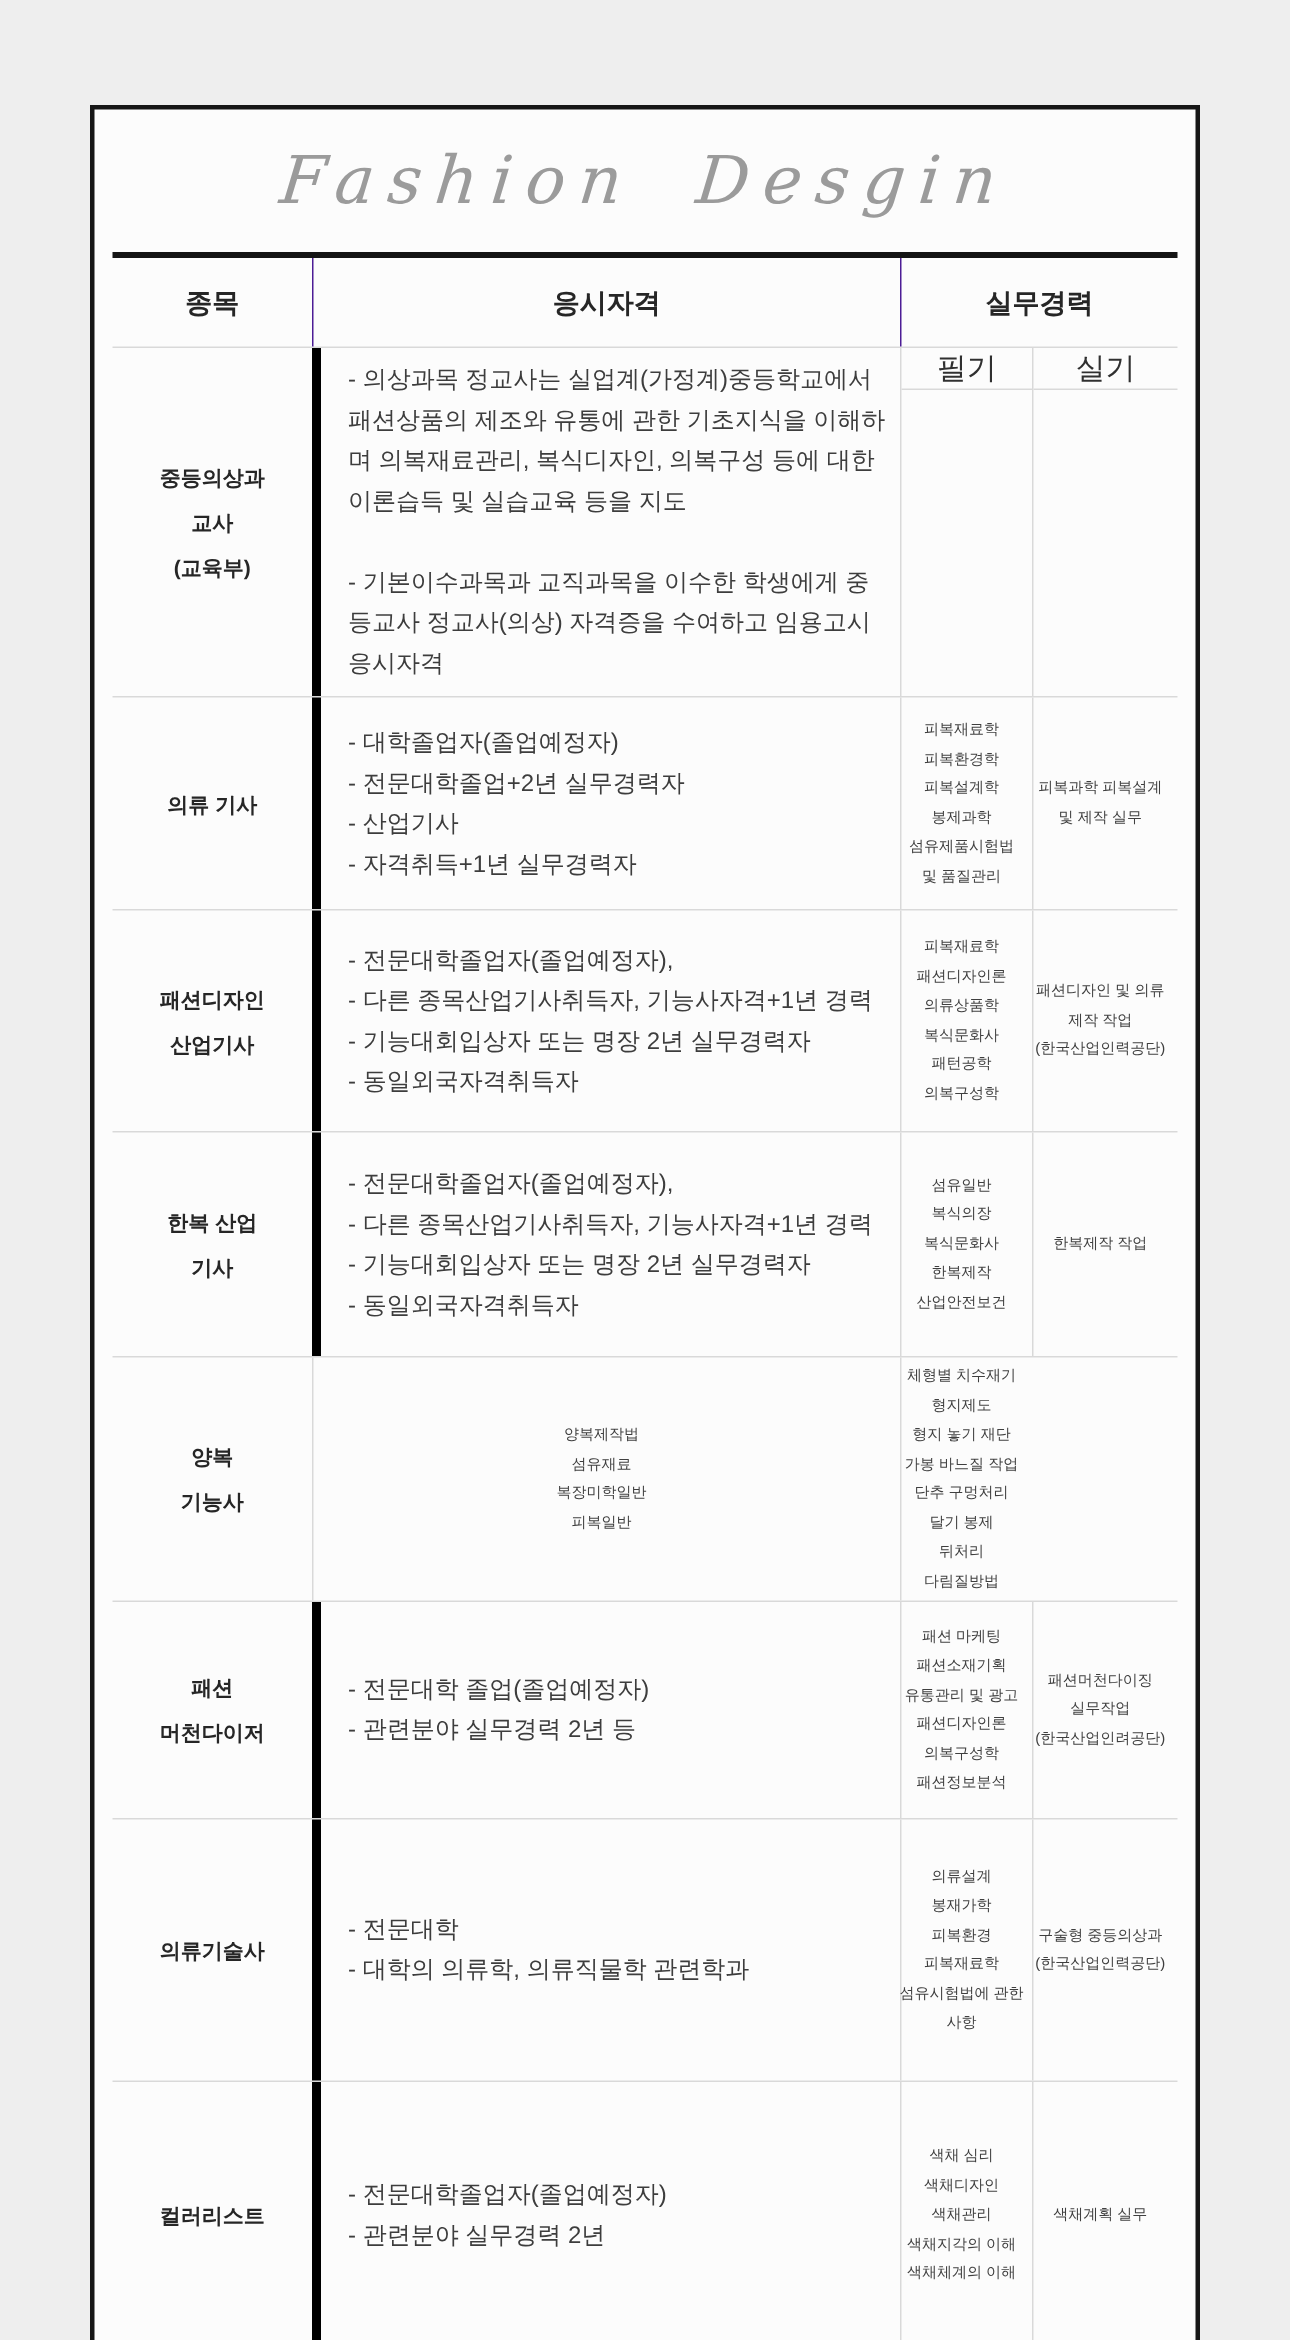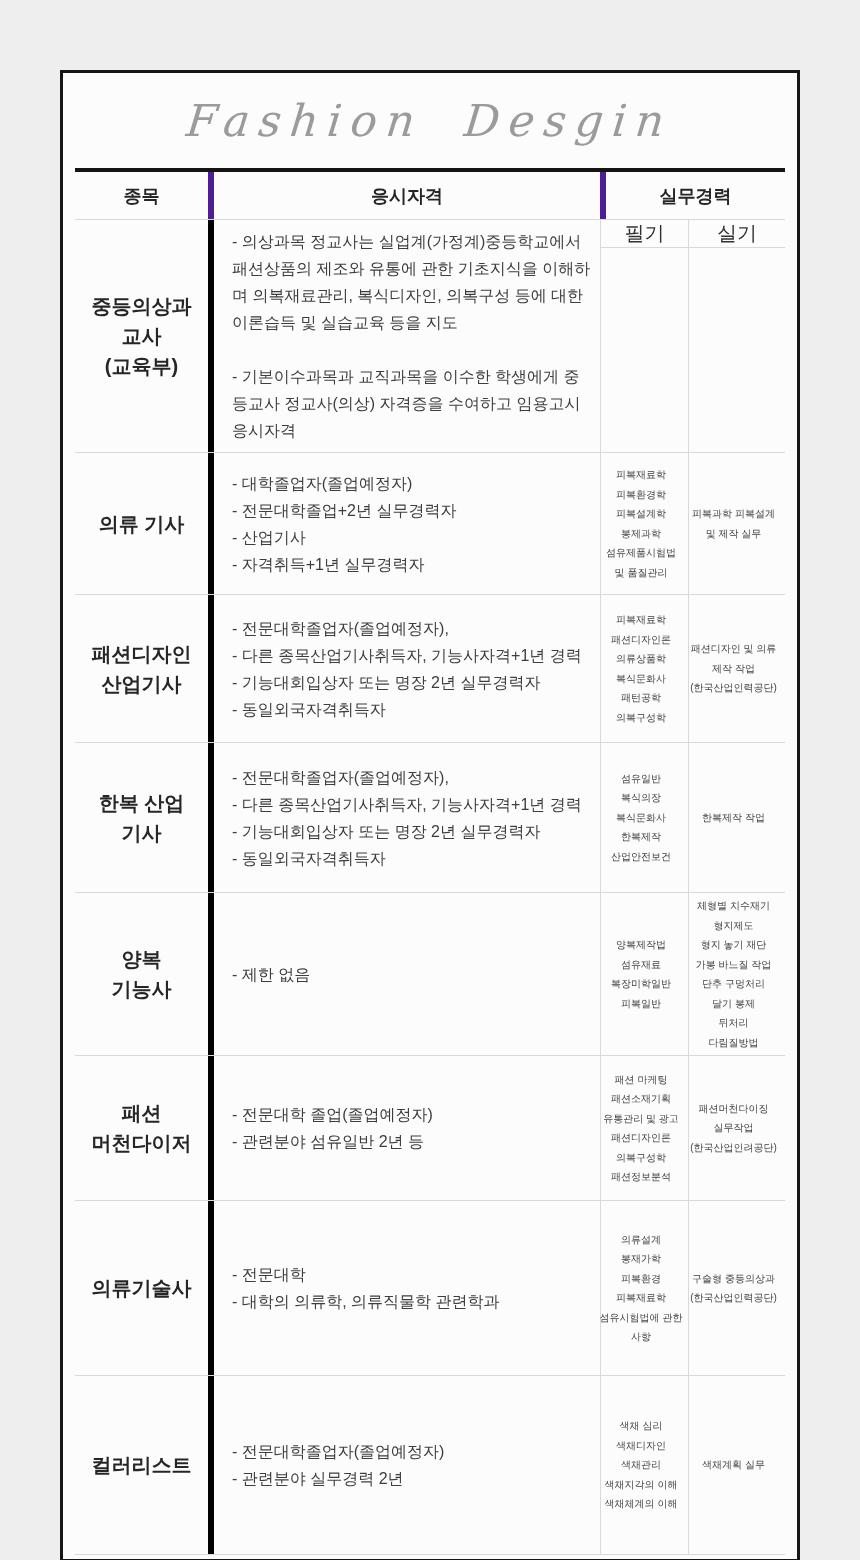--- a/index.html
+++ b/index.html
@@ -30,47 +30,47 @@
     color: #9b9b9b;
     letter-spacing: 9px;
     word-spacing: 18px;
     transform: skewX(-6deg);
     white-space: nowrap;
   }
   .qual-table { width: 710px; border-top: 4px solid #141414; }
   .thead {
     display: grid;
     grid-template-columns: 133px 392px 185px;
-    height: 48px;
+    height: 60px;
     border-bottom: 1px solid #d9d9d9;
   }
   .th {
     display: flex; align-items: center; justify-content: center;
     font-weight: bold; font-size: 18px; color: #262626;
   }
-  .th.bl { border-left: 6px solid #4c1d95; }
+  .th.bl { border-left: 1px solid #4c1d95; }
   .row {
     display: grid;
     grid-template-columns: 133px 392px 88px 97px;
     border-bottom: 1px solid #d9d9d9;
   }
   .r1 { min-height: 218px; }
   .r2 { min-height: 142px; }
   .r3 { min-height: 148px; }
   .r4 { min-height: 150px; }
   .r5 { min-height: 163px; }
   .r6 { min-height: 145px; }
   .r7 { min-height: 175px; }
   .r8 { min-height: 179px; }
   .cell { display: flex; align-items: center; }
   .cat {
     justify-content: center;
     text-align: center;
     font-weight: bold;
-    font-size: 20px; line-height: 30px;
+    font-size: 14px; line-height: 30px;
     color: #262626;
     white-space: pre-line;
   }
   .elig { border-left: 6px solid #000000; }
   .elig-inner {
     width: 100%;
     padding: 8px 6px 8px 18px;
     font-size: 16px; line-height: 27px;
     white-space: pre-line;
     word-break: break-all;
@@ -196,23 +196,20 @@
 산업안전보건</div>
       </div>
       <div class="smallcell">
         <div class="fit">한복제작 작업</div>
       </div>
     </div>
 
     <div class="row r5">
       <div class="cell cat">양복
 기능사</div>
-      <div class="cell elig">
-        <div class="elig-inner">- 제한 없음</div>
-      </div>
       <div class="smallcell">
         <div class="fit">양복제작법
 섬유재료
 복장미학일반
 피복일반</div>
       </div>
       <div class="smallcell">
         <div class="fit">체형별 치수재기
 형지제도
 형지 놓기 재단
@@ -222,21 +219,21 @@
 뒤처리
 다림질방법</div>
       </div>
     </div>
 
     <div class="row r6">
       <div class="cell cat">패션
 머천다이저</div>
       <div class="cell elig">
         <div class="elig-inner">- 전문대학 졸업(졸업예정자)
-- 관련분야 섬유일반 2년 등</div>
+- 관련분야 실무경력 2년 등</div>
       </div>
       <div class="smallcell">
         <div class="fit">패션 마케팅
 패션소재기획
 유통관리 및 광고
 패션디자인론
 의복구성학
 패션정보분석</div>
       </div>
       <div class="smallcell">

